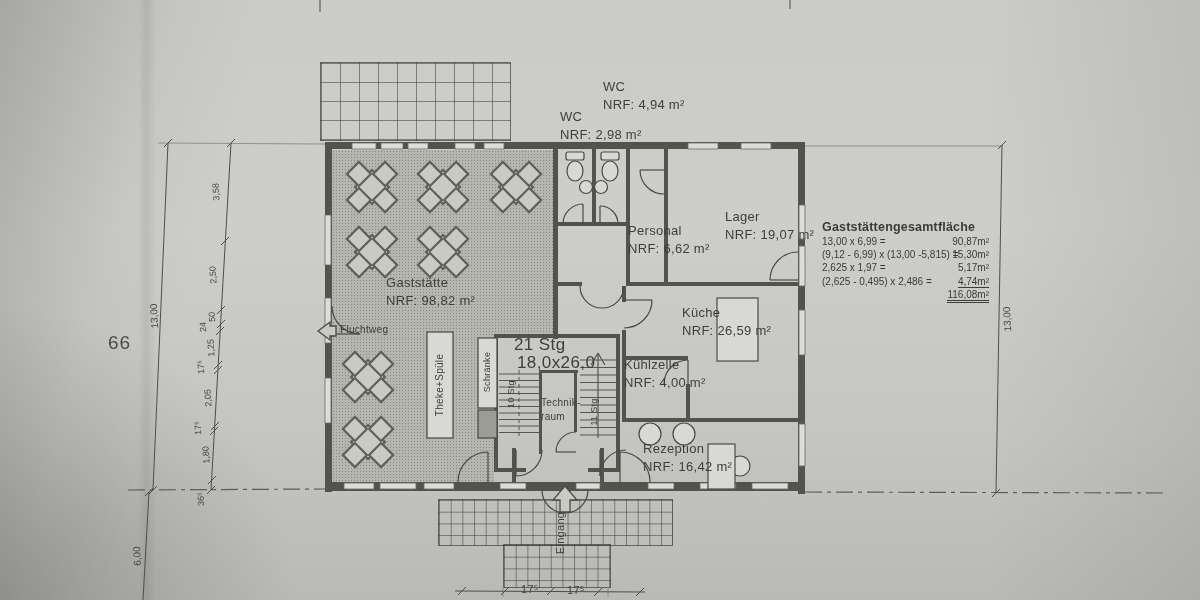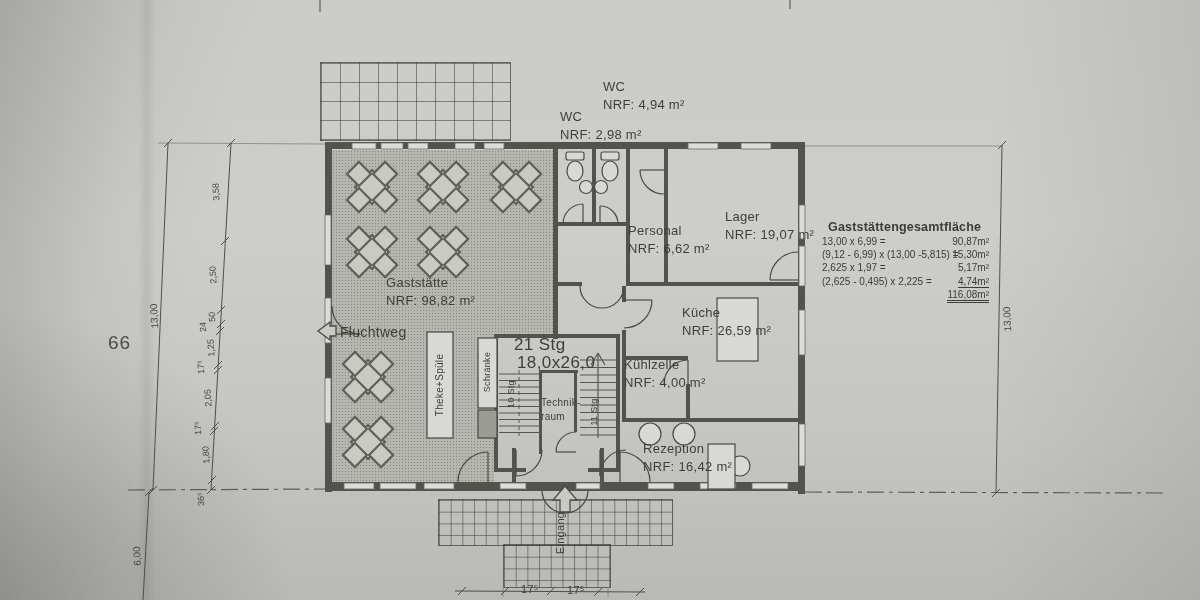--- a/index.html
+++ b/index.html
@@ -23,21 +23,21 @@
   .stipple{position:absolute;background-color:#b5b6b0;
      background-image:radial-gradient(rgba(62,63,56,.38) .7px, rgba(0,0,0,0) 1px);
      background-size:3px 3px;}
   .gridpav{position:absolute;
      background-image:linear-gradient(rgba(60,61,55,.55) 1px, rgba(0,0,0,0) 1px),
                       linear-gradient(90deg, rgba(60,61,55,.55) 1px, rgba(0,0,0,0) 1px);
      border:1px solid rgba(60,61,55,.7);}
   .t19{background-size:19px 19px;}
   .t11{background-size:11.7px 11.7px;}
   .calc{position:absolute;left:822px;top:220px;width:175px;color:#3b3c36;}
-  .calc .title{font-size:12.5px;font-weight:bold;letter-spacing:.2px;margin-bottom:2px;white-space:nowrap;margin-left:6px;}
+  .calc .title{font-size:12.5px;font-weight:bold;letter-spacing:.2px;margin-bottom:2px;white-space:nowrap;}
   .crow{position:relative;height:13.2px;font-size:10px;white-space:nowrap;}
   .cexpr{position:absolute;left:0;top:0;}
   .cval{position:absolute;right:8px;top:0;text-align:right;}
   .u1{border-bottom:1.2px solid #3b3c36;}
   .u2{border-bottom:3px double #3b3c36;}
   svg{position:absolute;left:0;top:0;}
   .fold{font-size:19px;color:#4b4c46;letter-spacing:1px;}
 </style>
 </head>
 <body>
@@ -306,21 +306,21 @@
   <div class="lab sm" style="left:541px;top:396px;">
     <div>Technik-</div>
     <div>raum</div>
   </div>
 
   <div class="lab big" style="left:514px;top:334px;">21 Stg</div>
   <div class="lab big" style="left:517px;top:352px;">18,0x26,0</div>
   <div class="lab vlab" style="left:511px;top:394px;font-size:9px;">10 Stg</div>
   <div class="lab vlab" style="left:594px;top:412px;font-size:9px;">11 Stg</div>
 
-  <div class="lab" style="left:340px;top:323px;font-size:14px;">Fluchtweg</div>
+  <div class="lab" style="left:340px;top:323px;font-size:10px;">Fluchtweg</div>
   <div class="lab vlab" style="left:560px;top:533px;font-size:11px;">Eingang</div>
   <div class="lab vlab" style="left:440px;top:385px;font-size:10px;">Theke+Spüle</div>
   <div class="lab vlab" style="left:487px;top:372px;font-size:9px;">Schränke</div>
 
   <div class="vdim" style="left:154px;top:316px;font-size:10px;">13,00</div>
   <div class="vdim" style="left:1007px;top:319px;font-size:10px;">13,00</div>
   <div class="vdim" style="left:137px;top:556px;font-size:10px;">6,00</div>
   <div class="vdim" style="left:216px;top:192px;">3,58</div>
   <div class="vdim" style="left:213px;top:275px;">2,50</div>
   <div class="vdim" style="left:212px;top:317px;">50</div>
@@ -342,21 +342,21 @@
     </div>
     <div class="crow">
       <span class="cexpr">(9,12 - 6,99) x (13,00 -5,815) =</span>
       <span class="cval">15,30m²</span>
     </div>
     <div class="crow">
       <span class="cexpr">2,625 x 1,97 =</span>
       <span class="cval">5,17m²</span>
     </div>
     <div class="crow">
-      <span class="cexpr">(2,625 - 0,495) x 2,225 =</span>
+      <span class="cexpr">(2,625 - 0,495) x 2,486 =</span>
       <span class="cval u1">4,74m²</span>
     </div>
     <div class="crow">
       <span class="cval u2">116,08m²</span>
     </div>
   </div>
 
   <div class="lab fold" style="left:108px;top:330px;">66</div>
 </div>
 

